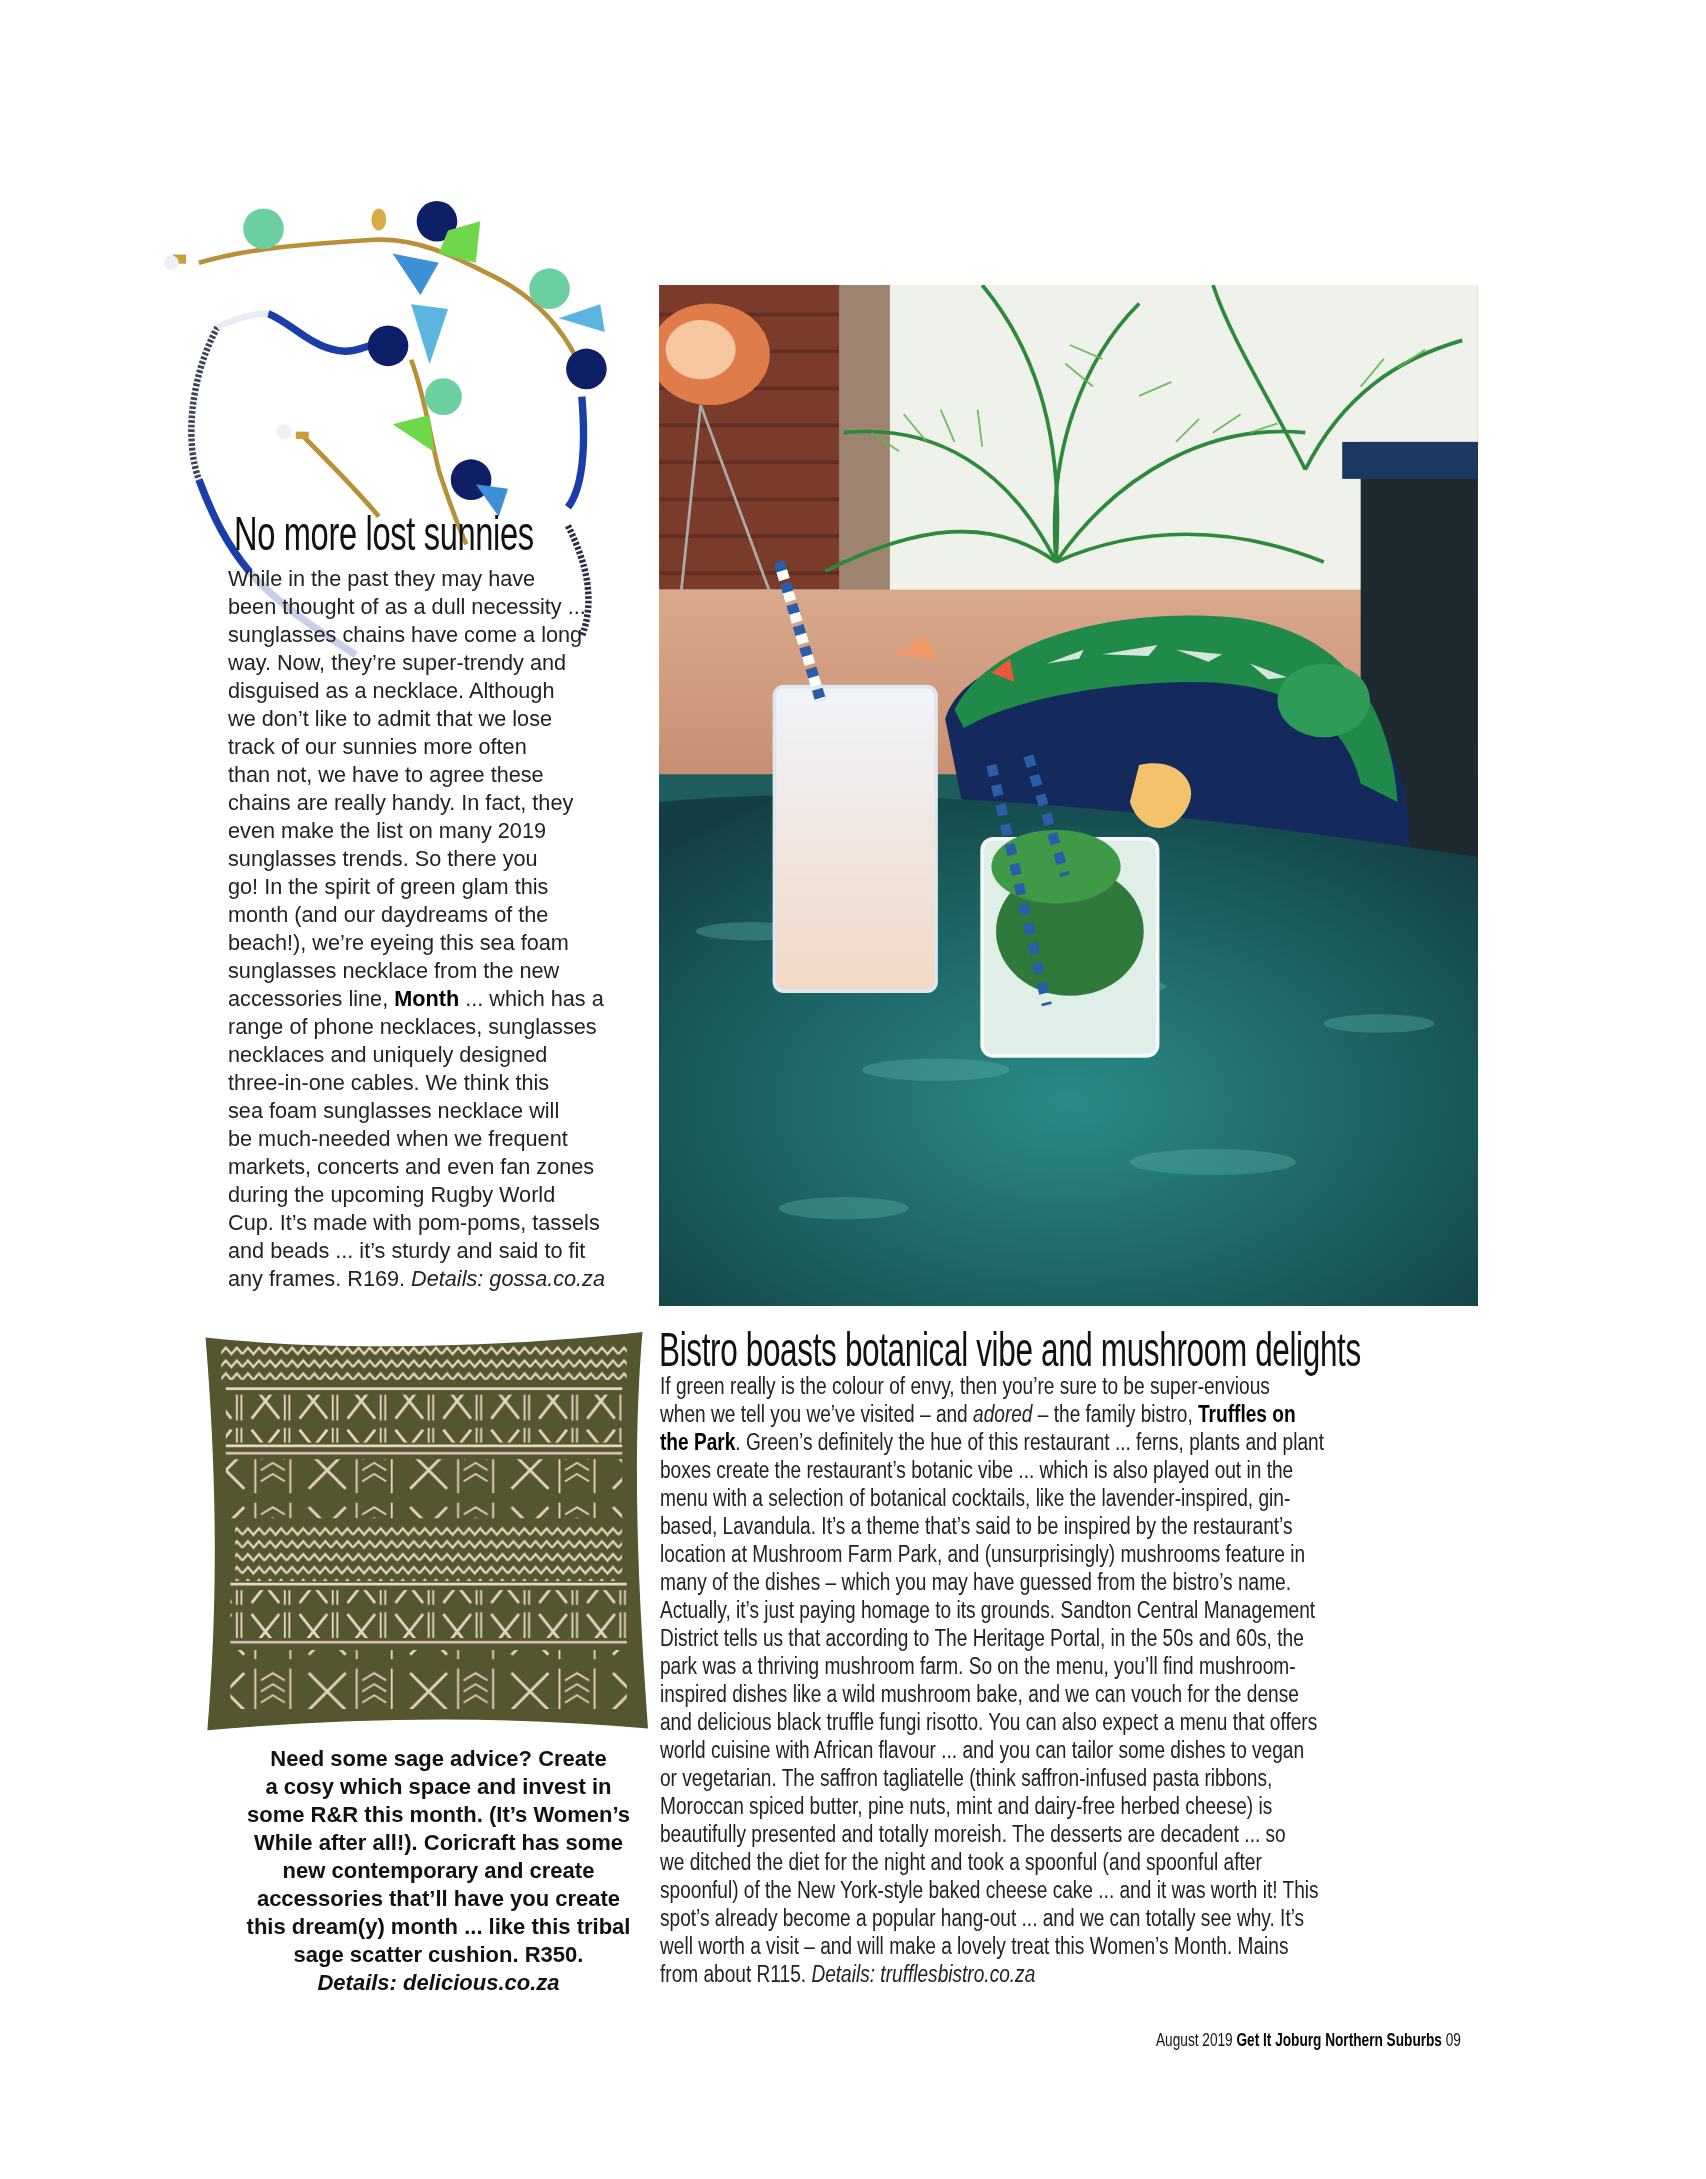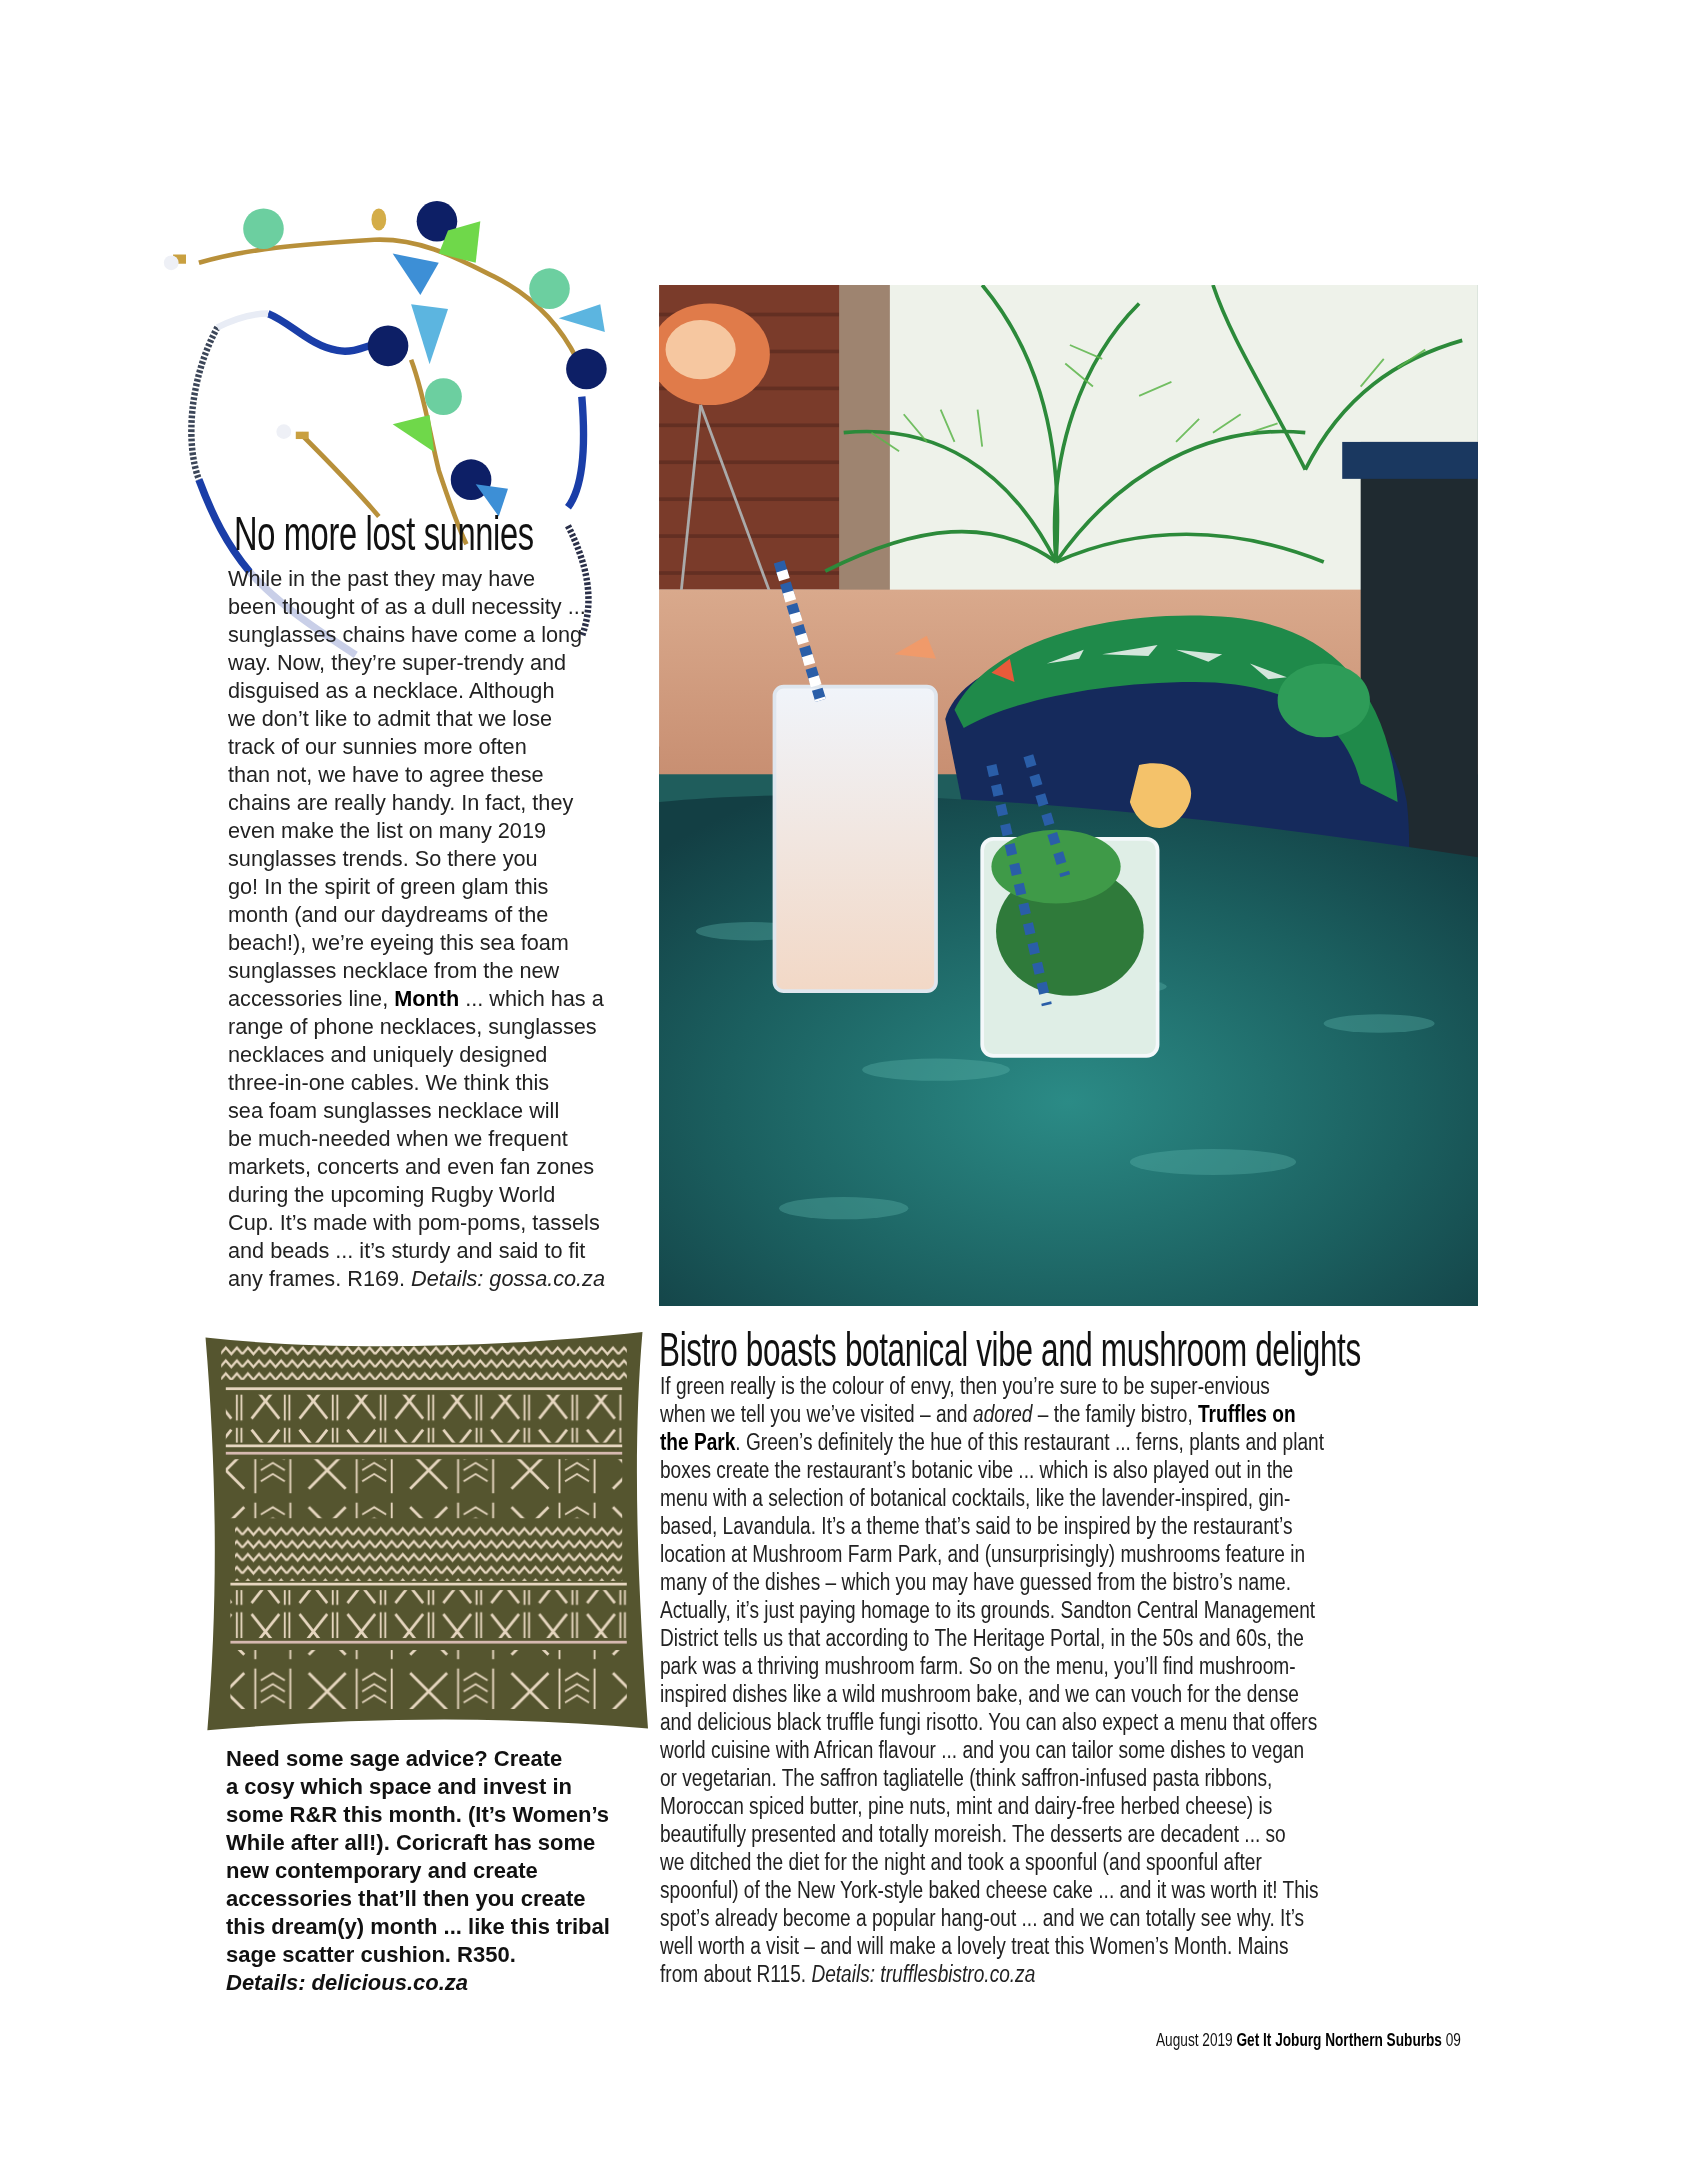--- a/index.html
+++ b/index.html
@@ -20,21 +20,21 @@
   #bistro-body { left:660px; top:1372px; width:831px; transform:scaleX(0.83); transform-origin:left top; font-size:23px; }
   b { font-weight:700; color:#000; }
   i { font-style:italic; }
 
   
   #photo { left:659px; top:285px; width:819px; height:1021px; overflow:hidden; background:#1f5d5c; }
 
   
   #cushion { left:198px; top:1332px; width:452px; height:401px; }
 
-  #cushion-caption { left:226px; top:1745px; width:425px; font-size:22px; line-height:28px; font-weight:700; color:#111; }
+  #cushion-caption { left:226px; top:1745px; width:425px; font-size:22px; line-height:28px; font-weight:700; color:#111;text-align:center; }
   #cushion-caption .ln { display:block; white-space:nowrap; }
 
   #footer { left:1156px; top:2030px; font-size:17.5px; transform:scaleX(0.78); transform-origin:left top; white-space:nowrap; color:#111; font-family:"Liberation Sans Narrow","Liberation Sans", sans-serif; }
   #footer b { font-weight:700; }
 </style>
 </head>
 <body>
 
 <div id="necklace" class="abs">
   <svg width="489" height="517" viewBox="0 0 530 560">
@@ -258,20 +258,20 @@
     <rect x="35" y="345" width="430" height="64" fill="url(#chev)"></rect>
   </svg>
 </div>
 
 <div id="cushion-caption" class="abs">
   <span class="ln">Need some sage advice? Create</span>
   <span class="ln">a cosy which space and invest in</span>
   <span class="ln">some R&amp;R this month. (It’s Women’s</span>
   <span class="ln">While after all!). Coricraft has some</span>
   <span class="ln">new contemporary and create</span>
-  <span class="ln">accessories that’ll then you create</span>
+  <span class="ln">accessories that’ll have you create</span>
   <span class="ln">this dream(y) month ... like this tribal</span>
   <span class="ln">sage scatter cushion. R350.</span>
   <span class="ln"><i>Details: delicious.co.za</i></span>
 </div>
 
 <div id="footer" class="abs"><span>August 2019 </span><b>Get It Joburg Northern Suburbs</b><span> 09</span></div>
 
 
 </body></html>

